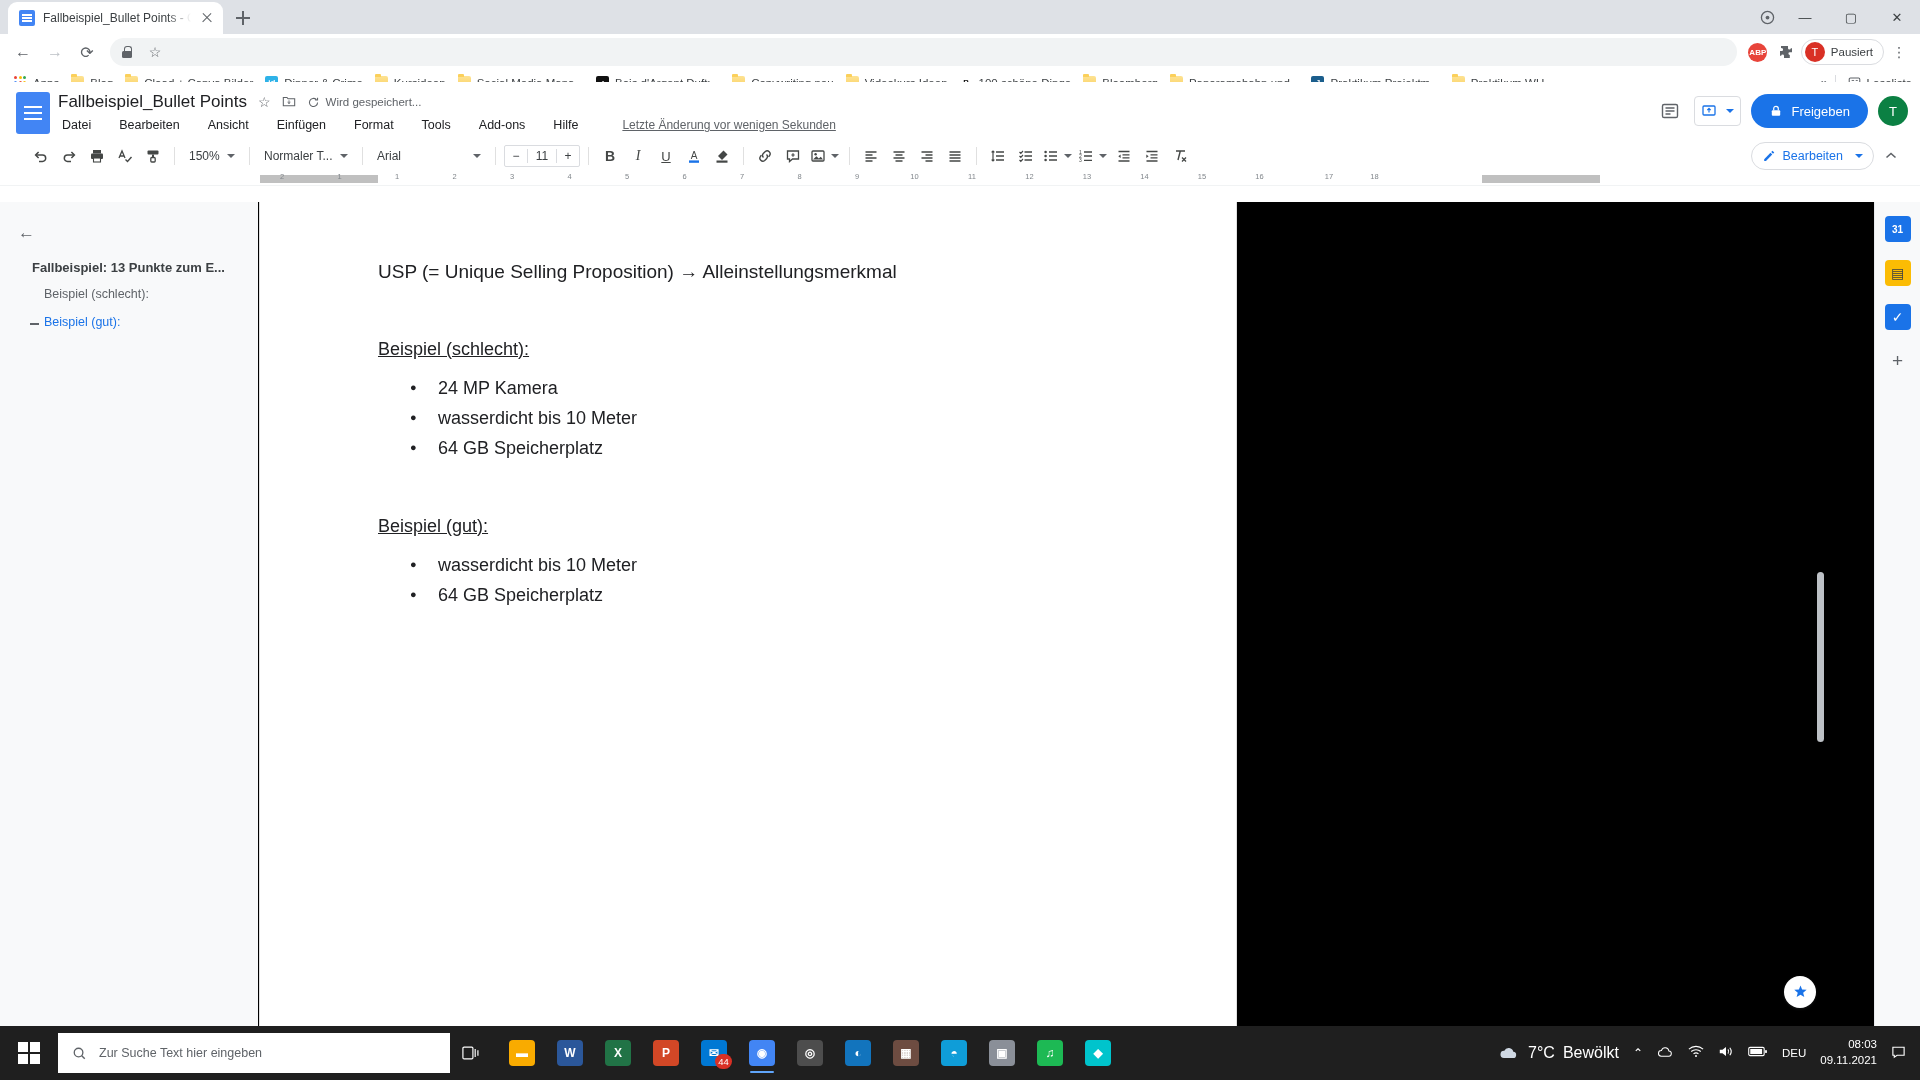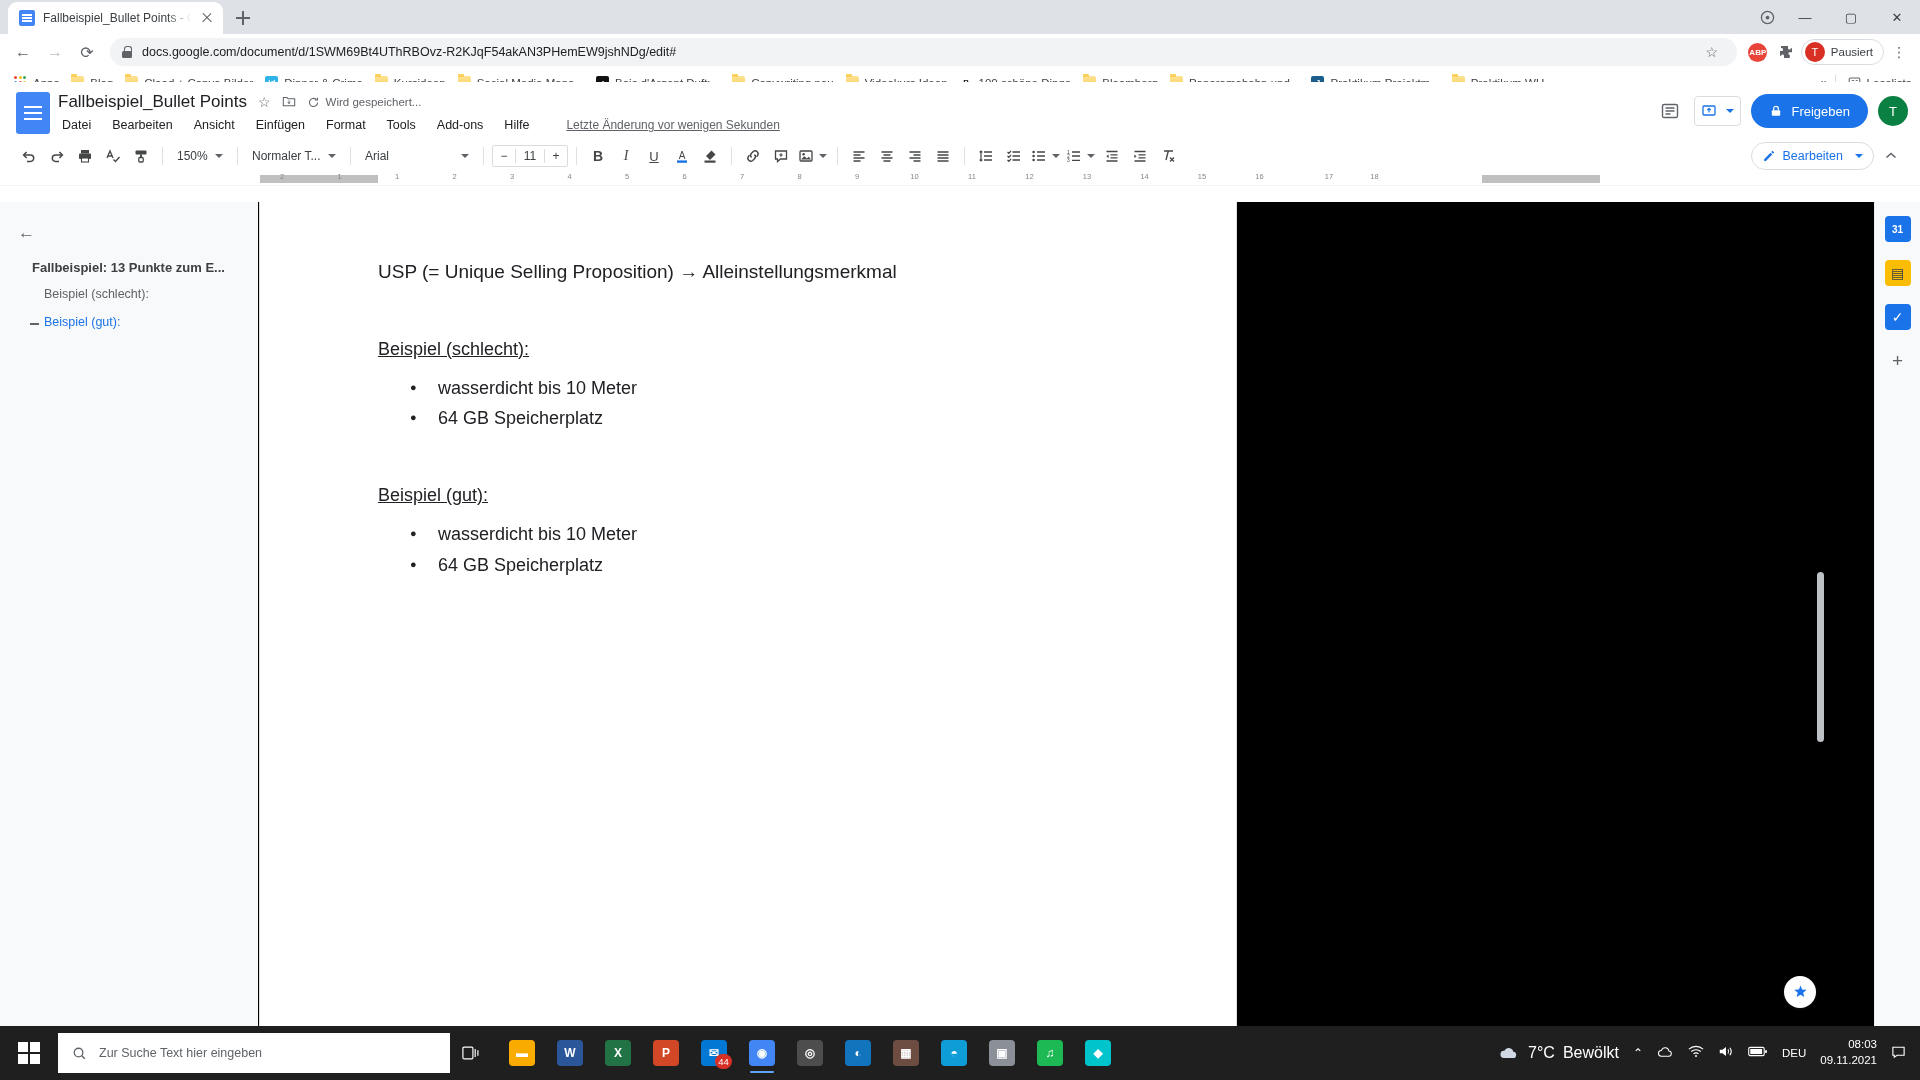--- a/index.html
+++ b/index.html
@@ -70,31 +70,31 @@
   .docs { position:absolute; left:0; top:82px; right:0; bottom:54px; background:#fff; }
   .docs-header { height:58px; display:flex; align-items:flex-start; padding:8px 10px 0 10px; position:relative; }
   .docs-logo { width:34px; height:42px; margin:2px 8px 0 6px; background:#4285f4; border-radius:3px; position:relative; flex:none; }
   .docs-logo::after{ content:""; position:absolute; left:8px; top:14px; width:18px; height:2.4px; background:#fff;
     box-shadow:0 6px 0 #fff, 0 12px 0 #fff; }
   .docs-title-wrap { display:flex; flex-direction:column; gap:2px; }
   .docs-title-row { display:flex; align-items:center; gap:11px; height:24px; }
   .docs-title { font-size:17px; color:#202124; cursor:text; }
   .t-icon { color:#5f6368; font-size:14px; cursor:pointer; }
   .saving { font-size:11.5px; color:#5f6368; display:flex; align-items:center; gap:6px; }
-  .docs-menus { display:flex; align-items:center; gap:13px; font-size:12.5px; color:#202124; }
+  .docs-menus { display:flex; align-items:center; gap:20px; font-size:12.5px; color:#202124; }
   .docs-menus span { padding:2px 4px; border-radius:3px; cursor:pointer; }
   .lastedit { font-size:12px; color:#5f6368; text-decoration:underline; margin-left:16px; cursor:pointer; }
   .hdr-right { position:absolute; right:12px; top:12px; display:flex; align-items:center; gap:10px; }
   .comment-ic { width:28px; height:28px; display:flex; align-items:center; justify-content:center; color:#5f6368; cursor:pointer; }
   .mode-pill { height:30px; border:1px solid #dadce0; border-radius:4px; display:flex; align-items:center; gap:4px; padding:0 6px; color:#1a73e8; cursor:pointer; }
   .share-btn { height:34px; background:#1a73e8; color:#fff; border-radius:17px; display:flex; align-items:center; gap:8px; padding:0 18px; font-size:13px; font-weight:500; cursor:pointer; }
   .acct { width:30px; height:30px; border-radius:50%; background:#0b8043; color:#fff; display:flex; align-items:center; justify-content:center; font-size:13px; cursor:pointer; }
 
   
-  .toolbar { height:32px; display:flex; align-items:center; gap:2px; padding:0 16px; position:relative; }
+  .toolbar { height:32px; display:flex; align-items:center; gap:2px; padding:0 28px; position:relative; }
   .tb { width:26px; height:26px; display:flex; align-items:center; justify-content:center; color:#444746; font-size:13px; border-radius:3px; cursor:pointer; flex:none; }
   .tb-div { width:1px; height:18px; background:#e0e0e0; margin:0 6px; flex:none; }
   .tb-sel { height:24px; display:flex; align-items:center; justify-content:space-between; padding:0 6px; font-size:12px; color:#3c4043; cursor:pointer; border-radius:3px; }
   .caret { border-left:4px solid transparent; border-right:4px solid transparent; border-top:4px solid #5f6368; margin-left:5px; }
   .fontsize { display:flex; align-items:center; border:1px solid #dadce0; border-radius:2px; height:22px; }
   .fontsize div { width:22px; text-align:center; font-size:12px; color:#3c4043; cursor:pointer; }
   .fontsize .val { width:30px; border-left:1px solid #dadce0; border-right:1px solid #dadce0; }
   .tb-right { position:absolute; right:16px; display:flex; align-items:center; gap:4px; }
   .edit-chip { height:28px; border:1px solid #dadce0; border-radius:14px; display:flex; align-items:center; gap:7px; padding:0 10px; font-size:12.5px; color:#1a73e8; cursor:pointer; }
 
@@ -174,21 +174,20 @@
       <div class="winbtn">✕</div>
     </div>
   </div>
 
   <div class="omnirow">
     <div class="navbtn">←</div>
     <div class="navbtn dim">→</div>
     <div class="navbtn">⟳</div>
     <div class="omnibox">
       <span class="lock"></span>
-      <span class="omni-url">docs.google.com/document/d/1SWM69Bt4UThRBOvz-R2KJqF54akAN3PHemEW9jshNDg/edit#</span>
       <span class="icon-btn">☆</span>
     </div>
     <div class="icon-btn">
       <span class="ext-icon">ABP</span>
     </div>
     <div class="icon-btn">
       <svg width="16" height="16" viewBox="0 0 16 16">
           <path d="M6 2h4v2.2a1.4 1.4 0 102.8 0H14v4h-2.2a1.4 1.4 0 100 2.8V14H6v-2.2a1.4 1.4 0 10-2.8 0H2V7h2.2A1.4 1.4 0 003 4.3V2z" fill="#5f6368"></path>
         </svg>
     </div>
@@ -570,20 +569,21 @@
         </div>
       </div>
 
       <div class="page-area">
         <div class="page">
           <div class="doc-body">
             <div class="doc-h">USP (= Unique Selling Proposition) → Alleinstellungsmerkmal</div>
             <div style="height:50px"></div>
             <div class="doc-sub">Beispiel (schlecht):</div>
             <ul class="doc-list">
+              <li>24 MP Kamera</li>
               <li>wasserdicht bis 10 Meter</li>
               <li>64 GB Speicherplatz</li>
             </ul>
             <div style="height:46px"></div>
             <div class="doc-sub">Beispiel (gut):</div>
             <ul class="doc-list">
               <li>wasserdicht bis 10 Meter</li>
               <li>64 GB Speicherplatz</li>
             </ul>
           </div>

